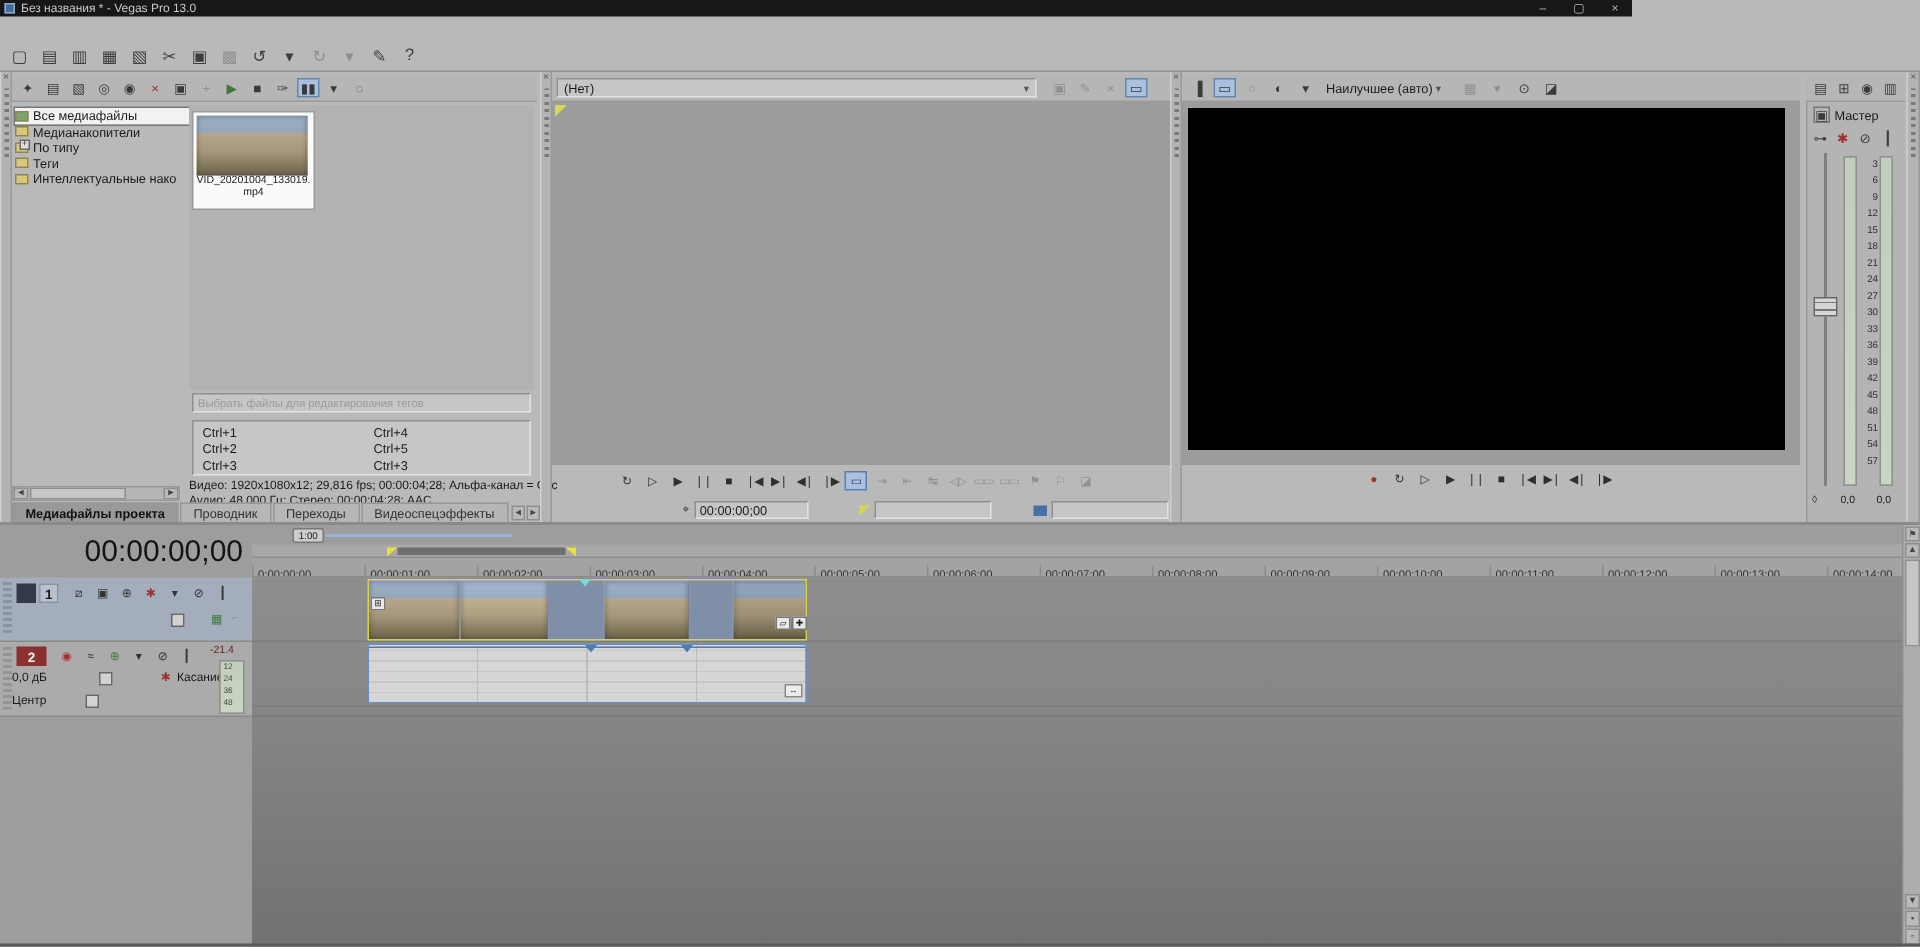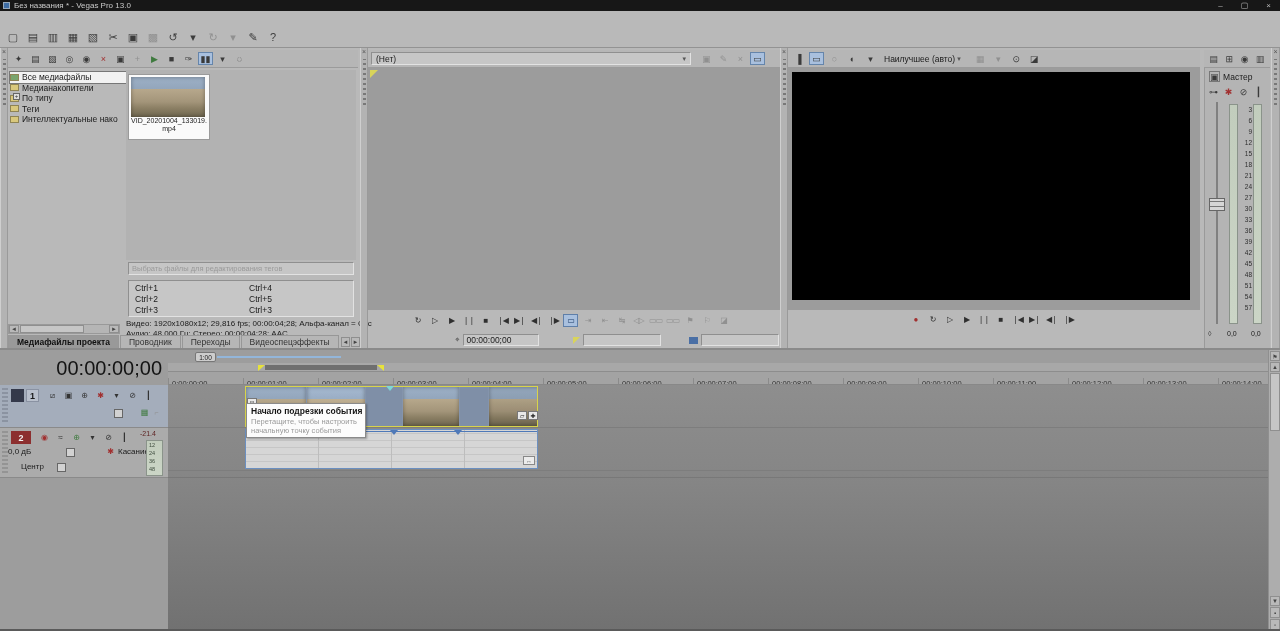--- a/index.html
+++ b/index.html
@@ -1,21 +1,21 @@
 <!DOCTYPE html>
 <html><head>
 <meta charset="utf-8">
 <style>
   html,body{margin:0;padding:0;background:#555;}
   *{box-sizing:border-box;}
   .win{position:relative;width:1280px;height:631px;background:#b9b9b9;overflow:hidden;
        font-family:"Liberation Sans",sans-serif;color:#1a1a1a;}
   .abs{position:absolute;}
   
-  .titlebar{left:0;top:0;width:1280px;height:11px;background:#171717;color:#c9c9c9;
+  .titlebar{left:0;top:0;width:1088px;height:11px;background:#171717;color:#c9c9c9;
             display:flex;align-items:center;font-size:8px;padding:0 3px;gap:4px;}
   .appicon{width:7px;height:7px;background:#3f6ea5;border:1px solid #9ab;}
   .winbtns{margin-left:auto;display:flex;gap:18px;color:#bbb;font-size:8px;padding-right:6px;}
   .winbtn{cursor:default;line-height:9px;}
   
   .menubar{left:0;top:11px;width:1280px;height:15px;background:#b9b9b9;border-bottom:1px solid #8e8e8e;
            display:flex;align-items:center;font-size:10.5px;padding-left:2px;}
   .menu-item{padding:0 8px;}
   
   .toolbar{left:0;top:27px;width:1280px;height:21px;background:#b9b9b9;border-bottom:1px solid #939393;
@@ -405,21 +405,21 @@
         <span class="tic">┃</span>
       </span>
     <span class="abs" style="left:140px;top:2px;font-size:7px;color:#5c1f1f;">-21.4</span>
     <span class="abs lbl" style="left:8px;top:19px;font-size:8px;">0,0 дБ</span>
     <span class="abs trk-slider" style="left:42px;top:23px;width:58px;">
       <span class="trk-handle" style="left:24px;"></span>
     </span>
     <span class="abs tic red" style="left:104px;top:18px;">✱</span>
     <span class="abs lbl" style="left:118px;top:19px;font-size:8px;">Касание</span>
     <span class="abs" style="left:155px;top:19px;font-size:7px;color:#555;">▾</span>
-    <span class="abs lbl" style="left:21px;top:34px;font-size:8px;">Центр</span>
+    <span class="abs lbl" style="left:8px;top:34px;font-size:8px;">Центр</span>
     <span class="abs trk-slider" style="left:42px;top:38px;width:40px;">
       <span class="trk-handle" style="left:15px;"></span>
     </span>
     <div class="abs meter" style="left:146px;top:12px;width:17px;height:36px;padding-left:2px;">
 
     <div style="font-size:5.5px;line-height:8px;color:#3c4a3c;">12</div>
         <div style="font-size:5.5px;line-height:8px;color:#3c4a3c;">24</div>
         <div style="font-size:5.5px;line-height:8px;color:#3c4a3c;">36</div>
         <div style="font-size:5.5px;line-height:8px;color:#3c4a3c;">48</div>
       </div>
@@ -441,24 +441,20 @@
   <div class="abs" style="left:245px;top:429px;width:293px;height:40px;border:1px solid #6b8fc0;
        background:
          repeating-linear-gradient(90deg,transparent 0 72px,#bdbdbd 72px 73px),
          repeating-linear-gradient(0deg,#d6d6d6 0 6px,#c6c6c6 6px 7px);">
     <span class="abs" style="left:0;top:1px;width:100%;height:1px;background:#4f79b8;"></span>
     <span class="abs" style="left:144px;top:0;width:0;height:0;border-left:4px solid transparent;border-right:4px solid transparent;border-top:5px solid #4f79b8;"></span>
     <span class="abs" style="left:208px;top:0;width:0;height:0;border-left:4px solid transparent;border-right:4px solid transparent;border-top:5px solid #4f79b8;"></span>
   </div>
   <span class="abs" style="left:523px;top:456px;width:12px;height:9px;background:#ececec;border:1px solid #888;font-size:6px;line-height:8px;text-align:center;color:#444;">↔</span>
 
-  <div class="abs tooltip" style="left:246px;top:403px;width:120px;">
-    <div class="tt-title">Начало подрезки события</div>
-    <div class="tt-body">Перетащите, чтобы настроить начальную точку события</div>
-  </div>
 
   <div class="abs" style="left:1268px;top:350px;width:12px;height:281px;background:#adadad;border-left:1px solid #8f8f8f;">
     <span class="abs sb-btn" style="left:1px;top:1px;width:10px;height:10px;">⚑</span>
     <span class="abs sb-btn" style="left:1px;top:12px;width:10px;height:10px;">▲</span>
     <span class="abs sb-thumb" style="left:1px;top:23px;width:10px;height:58px;"></span>
     <span class="abs sb-btn" style="left:1px;top:246px;width:10px;height:10px;">▼</span>
     <span class="abs sb-btn" style="left:1px;top:257px;width:10px;height:11px;">▪</span>
     <span class="abs sb-btn" style="left:1px;top:269px;width:10px;height:11px;">▫</span>
   </div>
 

